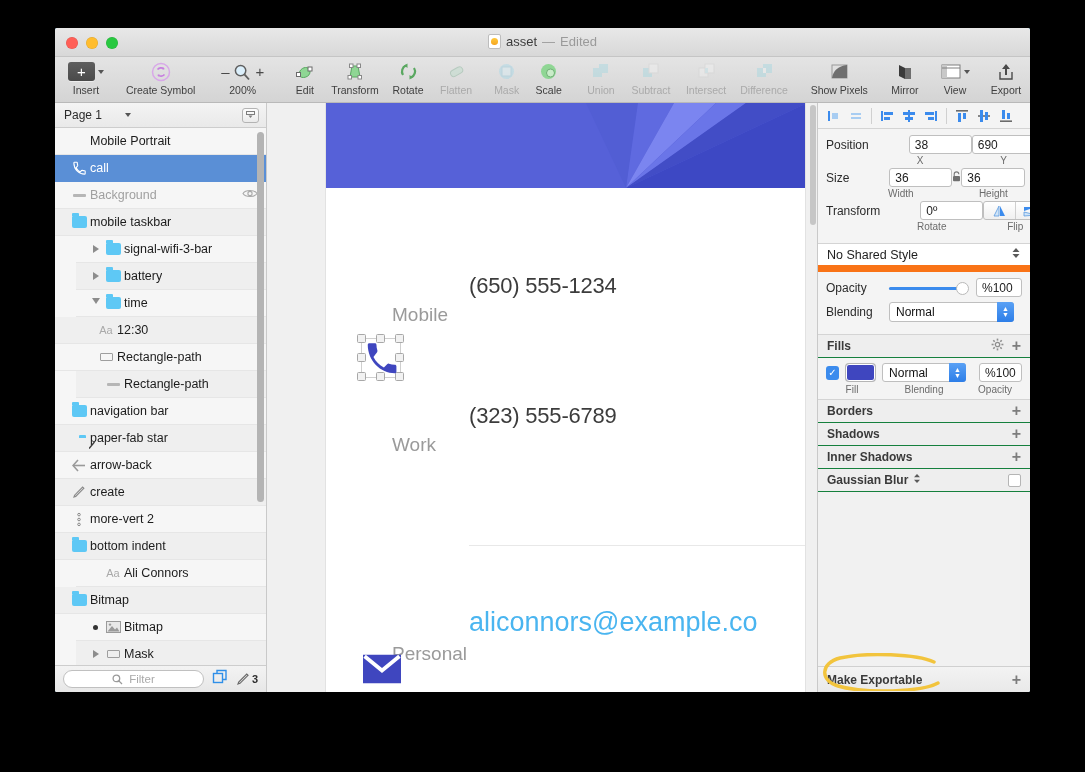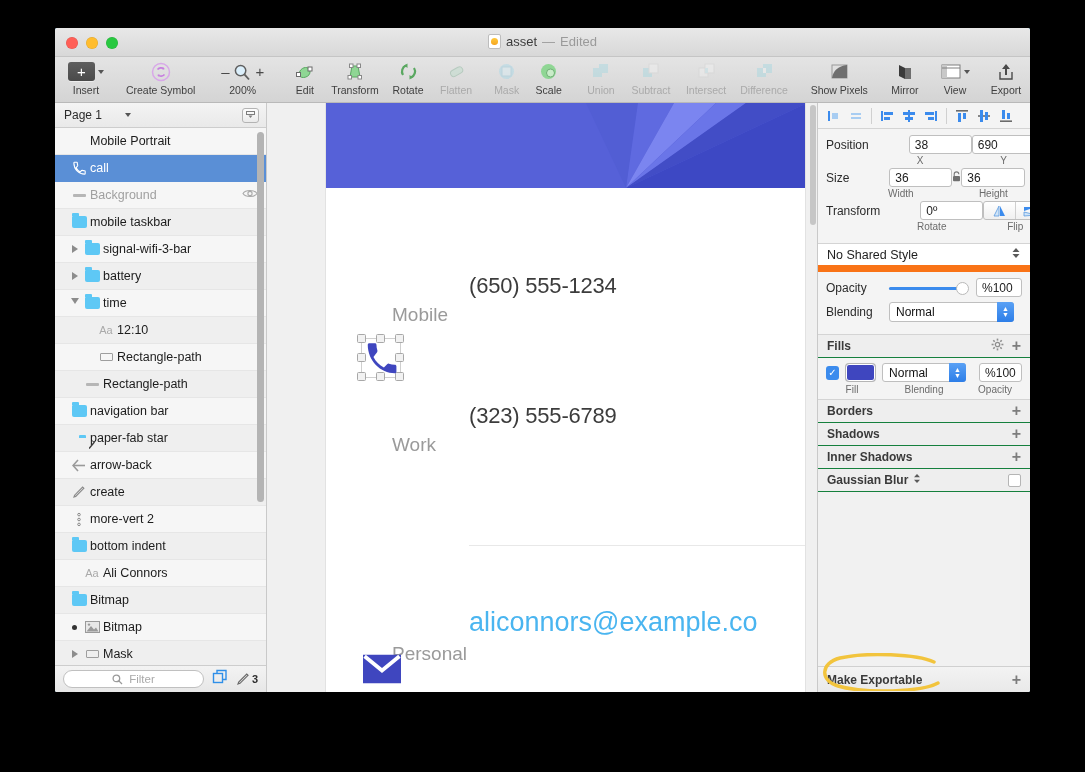--- a/index.html
+++ b/index.html
@@ -138,21 +138,21 @@
   .folder {
     width:15px;height:12px;background:#5ec8f5;border-radius:1px 2px 2px 2px;position:relative;
   }
   .folder:before{
     content:"";position:absolute;top:-3px;left:0;width:7px;height:3px;background:#5ec8f5;border-radius:1px 1px 0 0;
   }
   .dash { width:13px;height:3px;background:#b6b6b6;border-radius:1px; }
   .rectico { width:13px;height:8px;border:1.5px solid #9e9e9e;border-radius:1px; }
   .aaico { font-size:11px; color:#a9a9a9; }
 
-  .indent1 { padding-left:13px; }
+  .indent1 { padding-left:13px;margin-left:21px; }
   .indent2 { padding-left:27px; }
 
   .sb-scroll {
     position:absolute; right:2px; top:4px; width:7px; height:370px;
     background:#b4b4b4; border-radius:4px;
   }
 
   .filterbar {
     height:27px; border-top:1px solid #cdcdcd;
     background:linear-gradient(#f3f3f3,#e7e7e7);
@@ -598,21 +598,21 @@
             <span class="licon">
               <span class="folder"></span>
             </span>
             <span class="lname">time</span>
           </div>
           <div class="lrow alt indent2">
             <span class="disc"></span>
             <span class="licon">
               <span class="aaico">Aa</span>
             </span>
-            <span class="lname">12:10</span>
+            <span class="lname">12:30</span>
           </div>
           <div class="lrow indent2">
             <span class="disc"></span>
             <span class="licon">
               <span class="rectico"></span>
             </span>
             <span class="lname">Rectangle-path</span>
           </div>
           <div class="lrow alt indent1">
             <span class="disc"></span>

